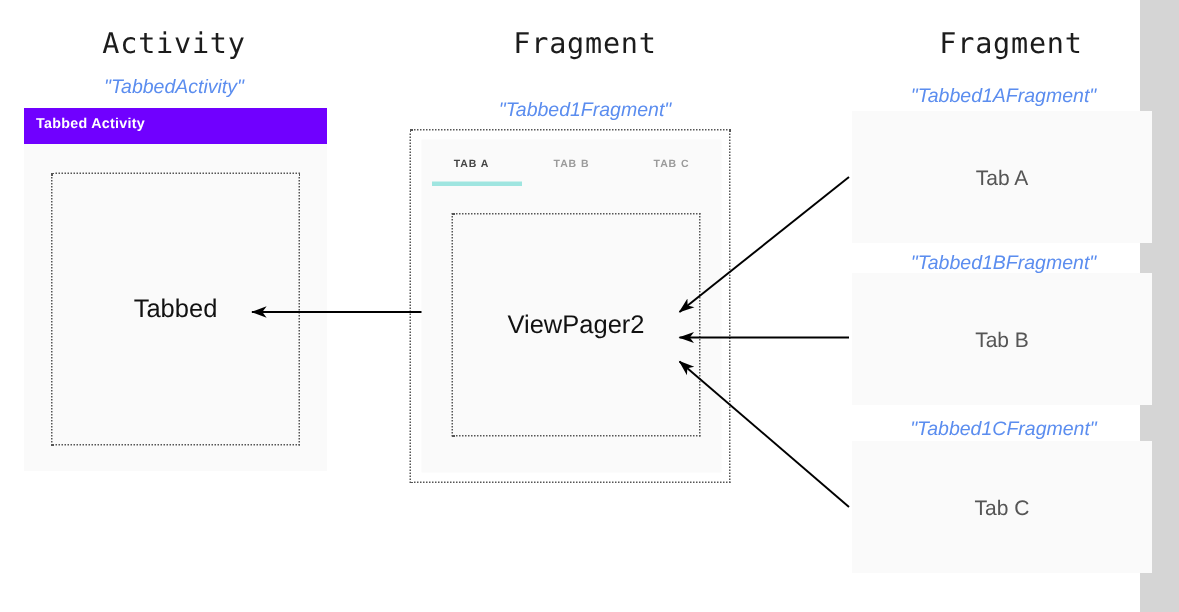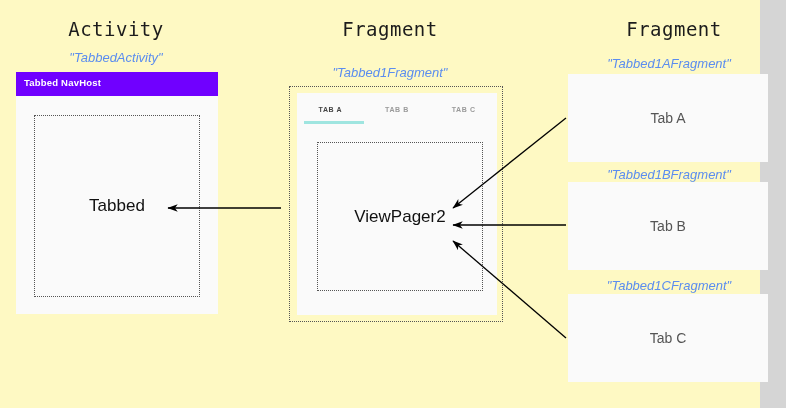--- a/index.html
+++ b/index.html
@@ -11,21 +11,21 @@
     width: 786px;
     height: 408px;
     background: #d5d5d5;
     font-family: "Liberation Sans", sans-serif;
     overflow: hidden;
   }
   #stage {
     position: relative;
     width: 760px;
     height: 408px;
-    background: #fef9c3;
+    background: #ffffff;
   }
   .col-title {
     position: absolute;
     font-family: "DejaVu Sans Mono", monospace;
     font-size: 19px;
     color: #1c1c1c;
     text-align: center;
     letter-spacing: 0.5px;
     white-space: nowrap;
   }
@@ -85,21 +85,21 @@
     display: flex;
     align-items: center;
     justify-content: center;
     font-size: 17px;
     color: #111111;
     white-space: nowrap;
   }
   
   .frag-outer {
     position: absolute;
-    left: 289px;
+    left: 273px;
     top: 86px;
     width: 214px;
     height: 236px;
     border: 1px dotted #555555;
     box-sizing: border-box;
   }
   .frag-card {
     position: absolute;
     left: 7px;
     top: 6px;
@@ -181,21 +181,21 @@
 <div id="stage">
 
   <div class="col-title" style="left:36px; top:18px; width:160px;">Activity</div>
   <div class="col-title" style="left:310px; top:18px; width:160px;">Fragment</div>
   <div class="col-title" style="left:594px; top:18px; width:160px;">Fragment</div>
 
   <div class="class-label" style="left:36px; top:50px; width:160px;">"TabbedActivity"</div>
 
   <div class="activity-card">
     <div class="appbar">
-      <div class="appbar-title">Tabbed NavHost</div>
+      <div class="appbar-title">Tabbed Activity</div>
     </div>
     <div class="dotted-inner navhost-box">
       <div class="center-text">Tabbed</div>
     </div>
   </div>
 
   <div class="class-label" style="left:310px; top:65px; width:160px;">"Tabbed1Fragment"</div>
 
   <div class="frag-outer">
     <div class="frag-card">

